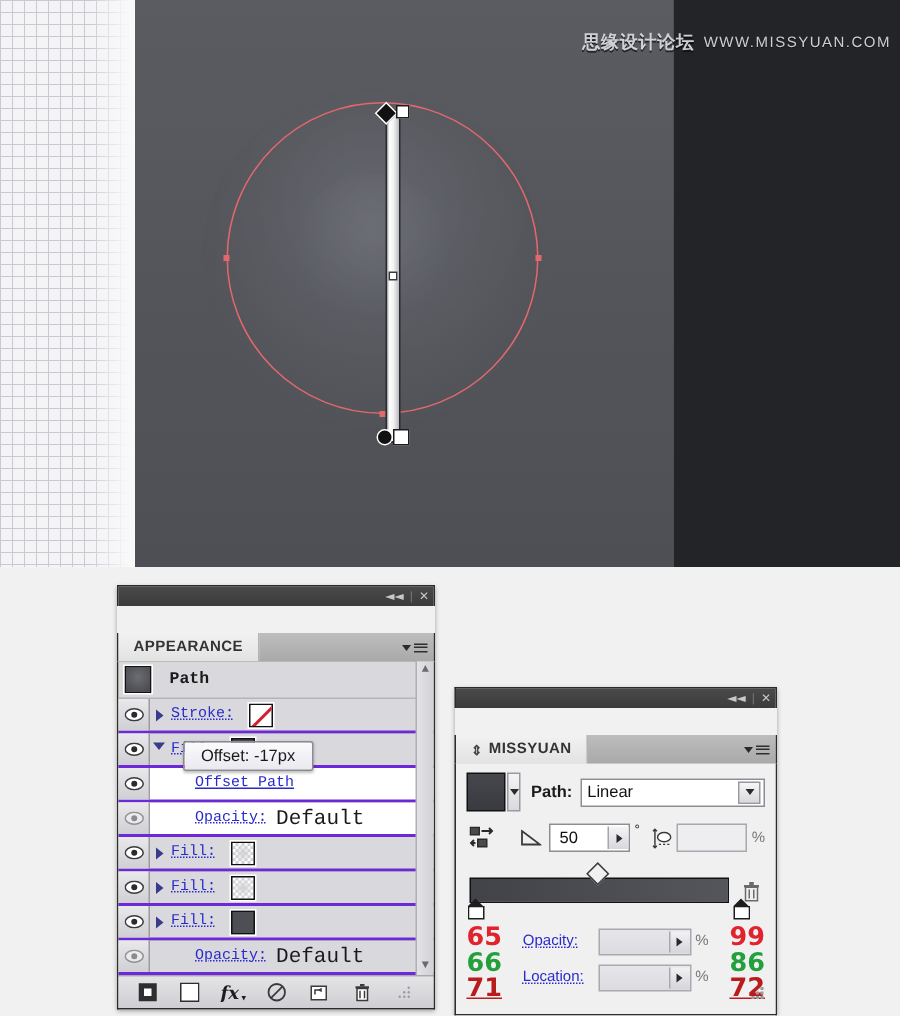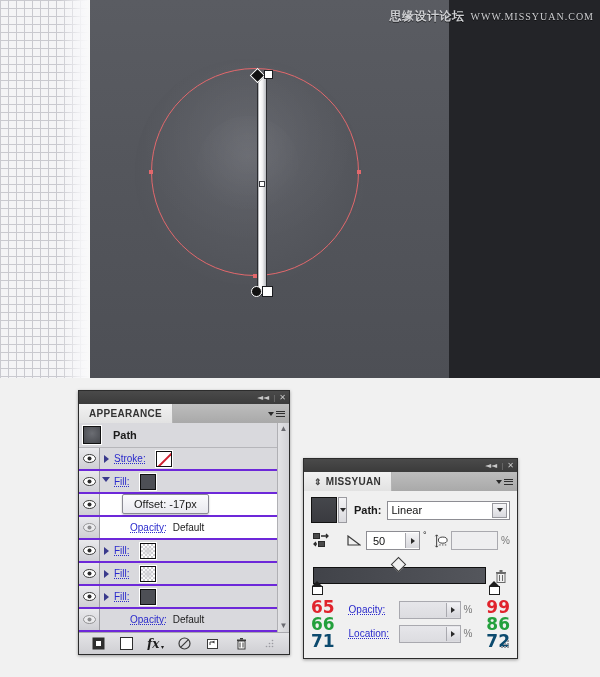--- a/index.html
+++ b/index.html
@@ -67,64 +67,64 @@
   .annot-mid{position:absolute;left:169px;top:181px;width:6px;height:6px;background:#fff;border:1px solid #3a3b40;box-sizing:border-box;}
   .annot-diamond{
     position:absolute;left:162px;top:70px;width:9px;height:9px;background:#111;
     border:1px solid #fff;transform:rotate(45deg);
   }
   .annot-sq{position:absolute;left:174px;top:70px;width:9px;height:9px;background:#fff;border:1px solid #1b1c20;box-sizing:border-box;}
   .annot-circle{position:absolute;left:161px;top:286px;width:11px;height:11px;border-radius:50%;background:#111;border:1px solid #fff;box-sizing:border-box;}
   .annot-sq2{position:absolute;left:172px;top:286px;width:11px;height:11px;background:#fff;border:1px solid #1b1c20;box-sizing:border-box;}
 
   .watermark{
-    position:absolute;right:6px;top:8px;display:flex;align-items:center;gap:6px;
+    position:absolute;right:6px;top:20px;display:flex;align-items:center;gap:6px;
     color:#b9babd;font-size:11px;letter-spacing:.5px;
     text-shadow:0 1px 0 rgba(0,0,0,.6);
     margin-left:16px;
   }
   .wm-cn{font-family:"DejaVu Sans", sans-serif;font-size:12px;font-weight:bold;color:#cfd0d3;}
-  .wm-url{font-family:Liberation Serif, serif;font-size:10px;color:#cdced1;letter-spacing:1px;}
+  .wm-url{font-family:Liberation Sans, sans-serif;font-size:10px;color:#cdced1;letter-spacing:1px;}
 
   
   .panel{position:absolute;box-shadow:0 1px 3px rgba(0,0,0,.35);}
   .panel-topbar{
     height:13px;
     background:linear-gradient(to bottom,#4a4a4a 0%,#3b3b3b 100%);
     border:1px solid #2c2c2c;border-bottom:none;
     display:flex;align-items:center;justify-content:flex-end;padding-right:3px;gap:4px;
   }
   .tb-ic{color:#c8c8c8;font-size:8px;line-height:8px;font-family:"DejaVu Sans", sans-serif;}
   .tb-sep{color:#7a7a7a;font-size:8px;}
   .panel-tabrow{
     height:19px;
     background:linear-gradient(to bottom,#e8e8e8 0%,#d4d4d4 100%);
     border-left:1px solid #2c2c2c;border-right:1px solid #2c2c2c;
-    display:flex;align-items:stretch;
+    display:flex;align-items:stretch;margin-top:18px;
   }
   .tab{
     display:flex;align-items:center;padding:0 10px;
     background:linear-gradient(to bottom,#f2f2f2 0%,#e2e2e2 100%);
     font-size:10px;font-weight:bold;color:#333;letter-spacing:.3px;
     border-right:1px solid #b4b4b4;
   }
   .tabrest{
     flex:1;background:linear-gradient(to bottom,#bdbdbd 0%,#a9a9a9 100%);
     display:flex;align-items:center;justify-content:flex-end;padding-right:4px;gap:2px;
   }
   .menu-lines{display:inline-block;width:9px;}
   .menu-lines i{display:block;height:1px;background:#2e2e2e;margin:1.5px 0;}
   .panel-body{
     background:#f0f0f0;
     border:1px solid #2c2c2c;border-top:none;
   }
 
   
   #appearance-panel{left:78px;top:390px;width:212px;}
-  .ap-list{position:relative;background:#4d7c0f;}
+  .ap-list{position:relative;background:#4d7c0f;font-family:Liberation Mono, monospace;}
   .ap-row{
     display:flex;align-items:center;height:21px;
     border-bottom:2px solid #6d28d9;position:relative;
   }
   .ap-row.shaded{background:#d9d9dd;}
   .ap-row.white{background:#fff;}
   .ap-head{
     display:flex;align-items:center;height:24px;background:#d9d9dd;
     border-bottom:1px solid #b6b6ba;padding-left:4px;
   }
@@ -141,21 +141,21 @@
   }
   .eye-cell.dim svg{opacity:.45;}
   .disc-cell{width:12px;display:flex;align-items:center;justify-content:center;flex:0 0 12px;}
   .tri{width:0;height:0;border-left:5px solid #3a3a8c;border-top:4px solid transparent;border-bottom:4px solid transparent;}
   .tri.open{border-left:4px solid transparent;border-right:4px solid transparent;border-top:5px solid #3a3a8c;}
   .ap-label{
     font-size:10px;color:#2a2acc;margin-left:2px;
     text-decoration:underline;text-decoration-style:dotted;
   }
   .ap-label.link{text-decoration:underline;text-decoration-style:solid;}
-  .ap-value{font-size:10px;color:#1a1a1a;margin-left:6px;}
+  .ap-value{font-size:14px;color:#1a1a1a;margin-left:6px;}
   .swatch{
     width:16px;height:16px;border:1px solid #111;box-sizing:border-box;margin-left:10px;
     outline:1px solid #fff;
   }
   .sw-none{background:#fff;position:relative;overflow:hidden;}
   .sw-none::after{
     content:"";position:absolute;left:-3px;top:6px;width:24px;height:1.5px;background:#d02030;
     transform:rotate(-45deg);
   }
   .sw-gray{background:#4d4f55;}
@@ -252,21 +252,21 @@
   .stop .box i{display:block;width:100%;height:100%;background:#fff;}
   .stop.s-left{left:1px;}
   .stop.s-right{left:178px;}
   .trash-slider{position:absolute;right:2px;top:6px;}
 
   .rgb-row{display:flex;align-items:center;margin-top:6px;position:relative;}
   .rgb-col{width:42px;font-family:"DejaVu Sans", sans-serif;font-size:17px;font-weight:bold;line-height:17px;text-align:left;}
   .rgb-col.right{text-align:right;}
   .rr{color:#e0232c;}
   .gg{color:#23a03c;}
-  .bb{color:#0c4a6e;}
+  .bb{color:#b91c1c;text-decoration:underline;}
   .rgb-mid{flex:1;padding:0 2px;}
   .lbl-row{display:flex;align-items:center;margin-bottom:6px;}
   .lbl{font-size:10px;color:#2a2acc;text-decoration:underline;text-decoration-style:dotted;width:50px;}
   .op-field{
     width:60px;height:16px;background:linear-gradient(to bottom,#e6e6ea,#dcdce0);
     border:1px solid #a9a9af;display:flex;align-items:center;justify-content:flex-end;
   }
   .op-step{width:13px;height:14px;background:linear-gradient(to bottom,#f2f2f5,#d6d6db);border-left:1px solid #a9a9af;display:flex;align-items:center;justify-content:center;}
   .grip{position:absolute;right:1px;bottom:1px;width:9px;height:9px;}
   .grip i{position:absolute;width:2px;height:2px;background:#9a9aa0;}

